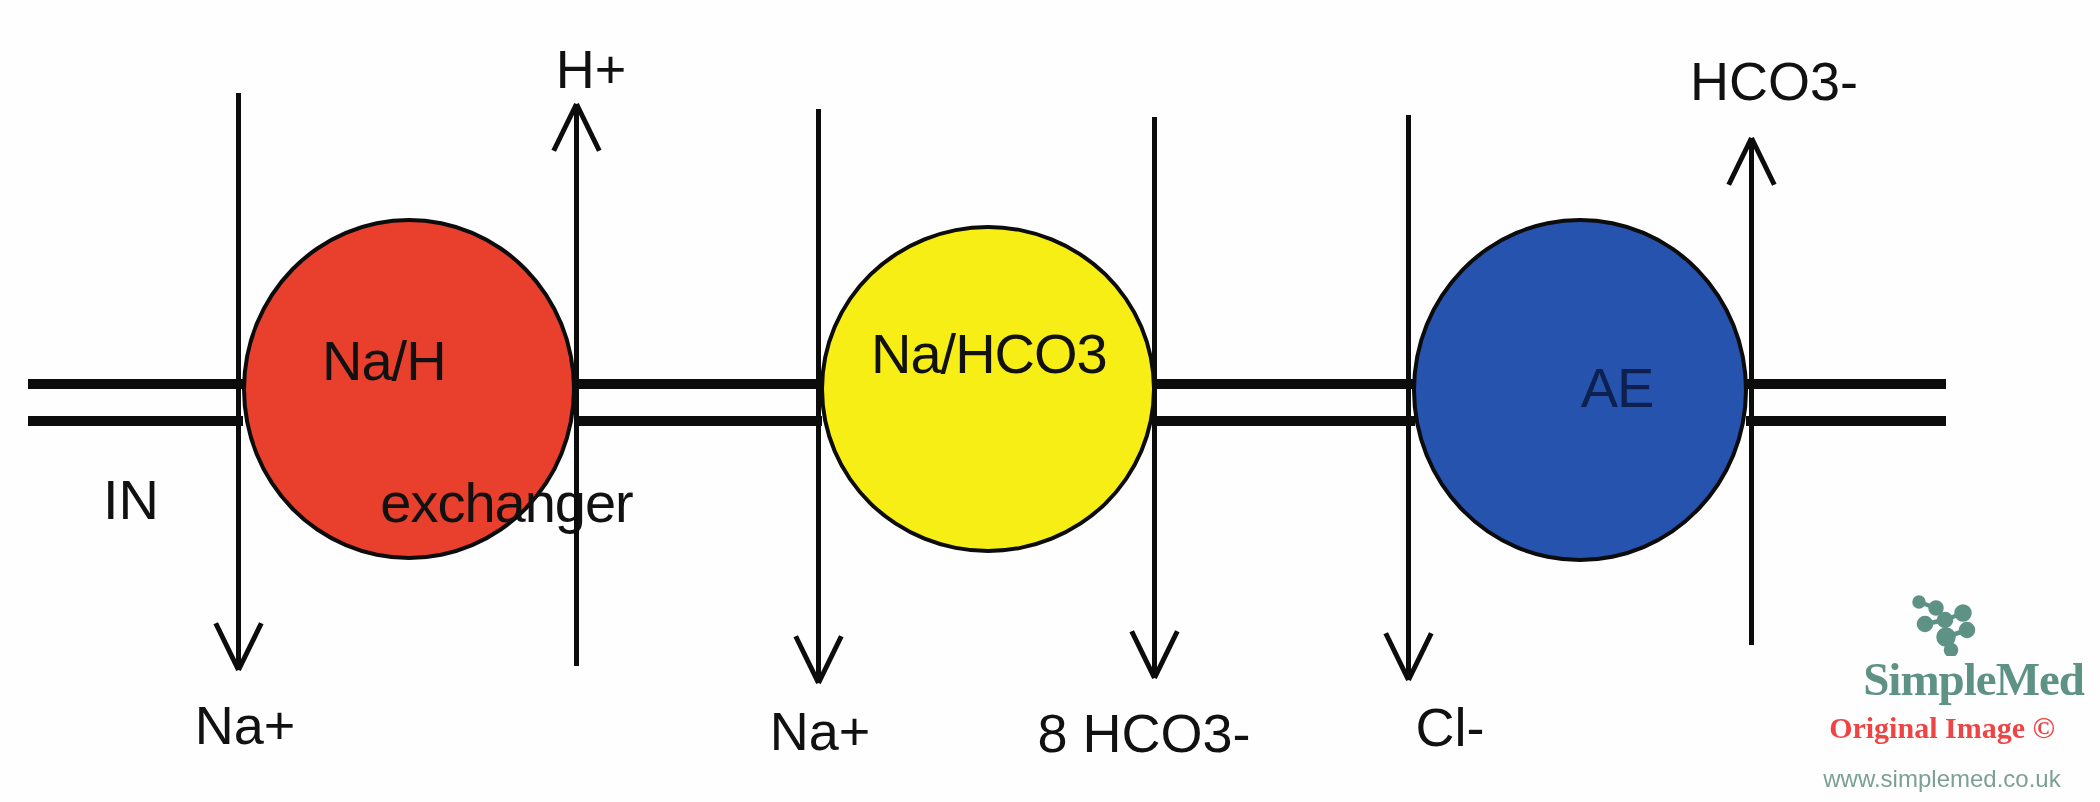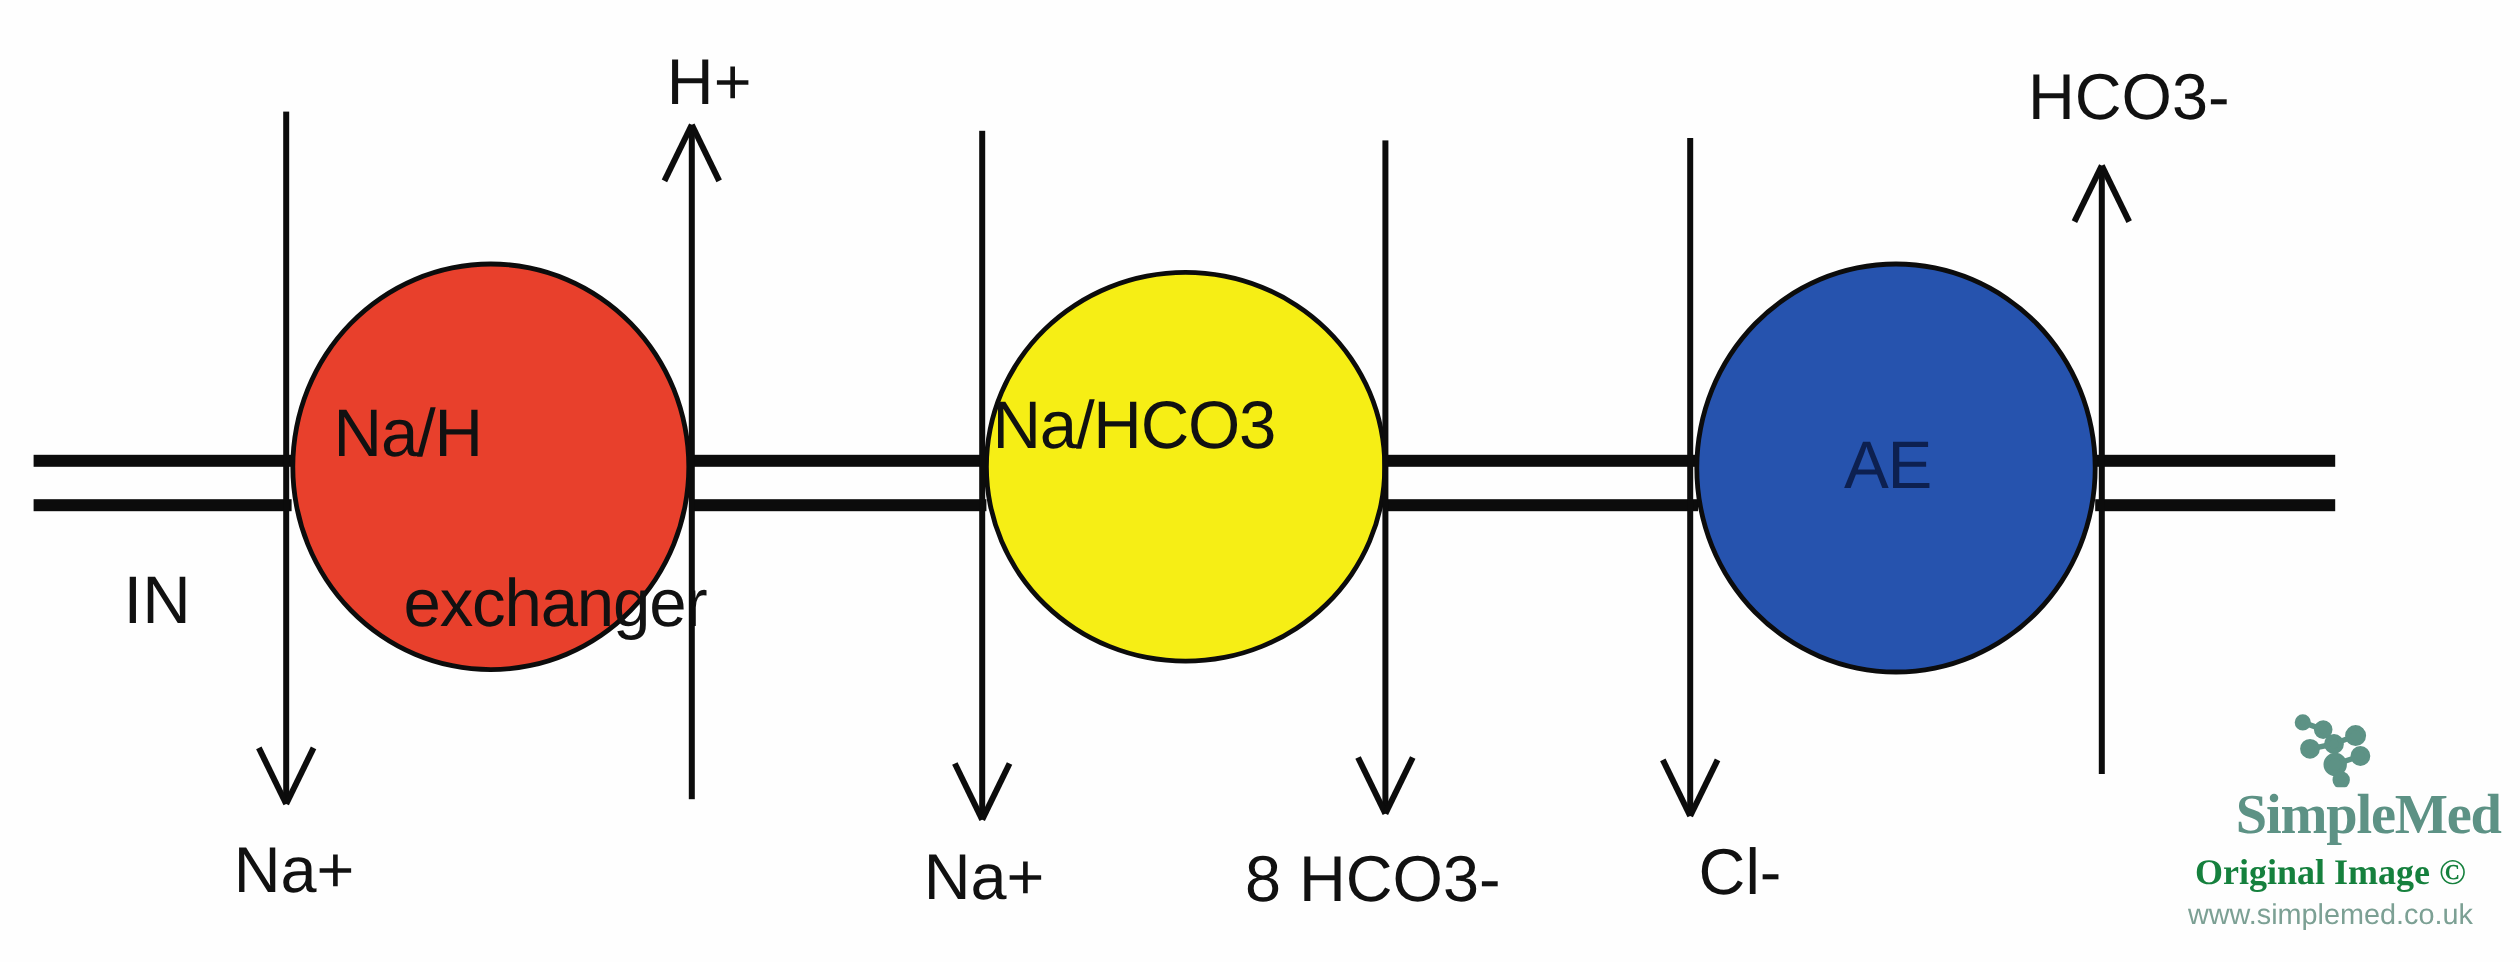--- a/index.html
+++ b/index.html
@@ -7,41 +7,41 @@
     position:relative;width:2100px;height:802px;background:#fefefe;overflow:hidden;
     font-family:"Liberation Sans", sans-serif;color:#111;
   }
   
   .mem-seg{position:absolute;height:47px;}
   .mem-line{position:absolute;left:0;width:100%;height:10px;background:#0c0c0c;}
   .mem-line.top{top:0;}
   .mem-line.bot{top:37px;}
   
   .circle{position:absolute;border:4px solid #0c0c0c;border-radius:50%;box-sizing:border-box;}
-  .circle-label{position:absolute;font-size:56px;line-height:71px;letter-spacing:-1px;white-space:pre;}
+  .circle-label{position:absolute;font-size:56px;line-height:71px;letter-spacing:-1px;white-space:pre;margin-left:44px;}
   
   .arrow{position:absolute;width:54px;}
   .shaft{position:absolute;left:24px;width:5px;background:#0c0c0c;}
   .arrow.down .shaft{top:0;bottom:2px;}
   .arrow.up .shaft{top:2px;bottom:0;}
   .wing{position:absolute;left:24px;width:5px;height:52px;background:#0c0c0c;}
   .arrow.down .wing{bottom:0;transform-origin:bottom center;}
   .arrow.down .wing.l{transform:rotate(-26deg);}
   .arrow.down .wing.r{transform:rotate(26deg);}
   .arrow.up .wing{top:0;transform-origin:top center;}
   .arrow.up .wing.l{transform:rotate(26deg);}
   .arrow.up .wing.r{transform:rotate(-26deg);}
   
   .lbl{position:absolute;font-size:54px;line-height:1;white-space:nowrap;}
   .lbl.center{transform:translateX(-50%);}
   
   .wm{position:absolute;text-align:center;}
   .wm-brand{font-family:"Liberation Serif", serif;font-weight:bold;font-size:47px;line-height:1;letter-spacing:-1px;text-align:right;}
   .wm-notice{font-family:"Liberation Serif", serif;font-weight:bold;font-size:30px;line-height:1;margin-top:10px;}
-  .wm-url{font-size:24px;line-height:1;margin-top:8px;}
+  .wm-url{font-size:24px;line-height:1;margin-top:24px;}
 </style>
 </head>
 <body>
 
 <div id="stage">
 
   <div class="mem-seg" style="left:28px;top:379px;width:215px;">
     <div class="mem-line top"></div>
     <div class="mem-line bot"></div>
   </div>
@@ -121,17 +121,17 @@
         <circle cx="32" cy="14" r="5.5"></circle>
         <circle cx="21" cy="30" r="6"></circle>
         <circle cx="41" cy="26" r="6"></circle>
         <circle cx="59" cy="19" r="6.5"></circle>
         <circle cx="42" cy="43" r="7.5"></circle>
         <circle cx="63" cy="36" r="6"></circle>
         <circle cx="47" cy="56" r="5"></circle>
       </g>
     </svg>
     <div class="wm-brand" style="color: rgb(93, 146, 133);">SimpleMed</div>
-    <div class="wm-notice" style="color: #15803d;">Original Image ©</div>
+    <div class="wm-notice" style="color: #ef4444;">Original Image ©</div>
     <div class="wm-url" style="color: rgb(124, 160, 148);">www.simplemed.co.uk</div>
   </div>
 
 </div>
 
 </body></html>

